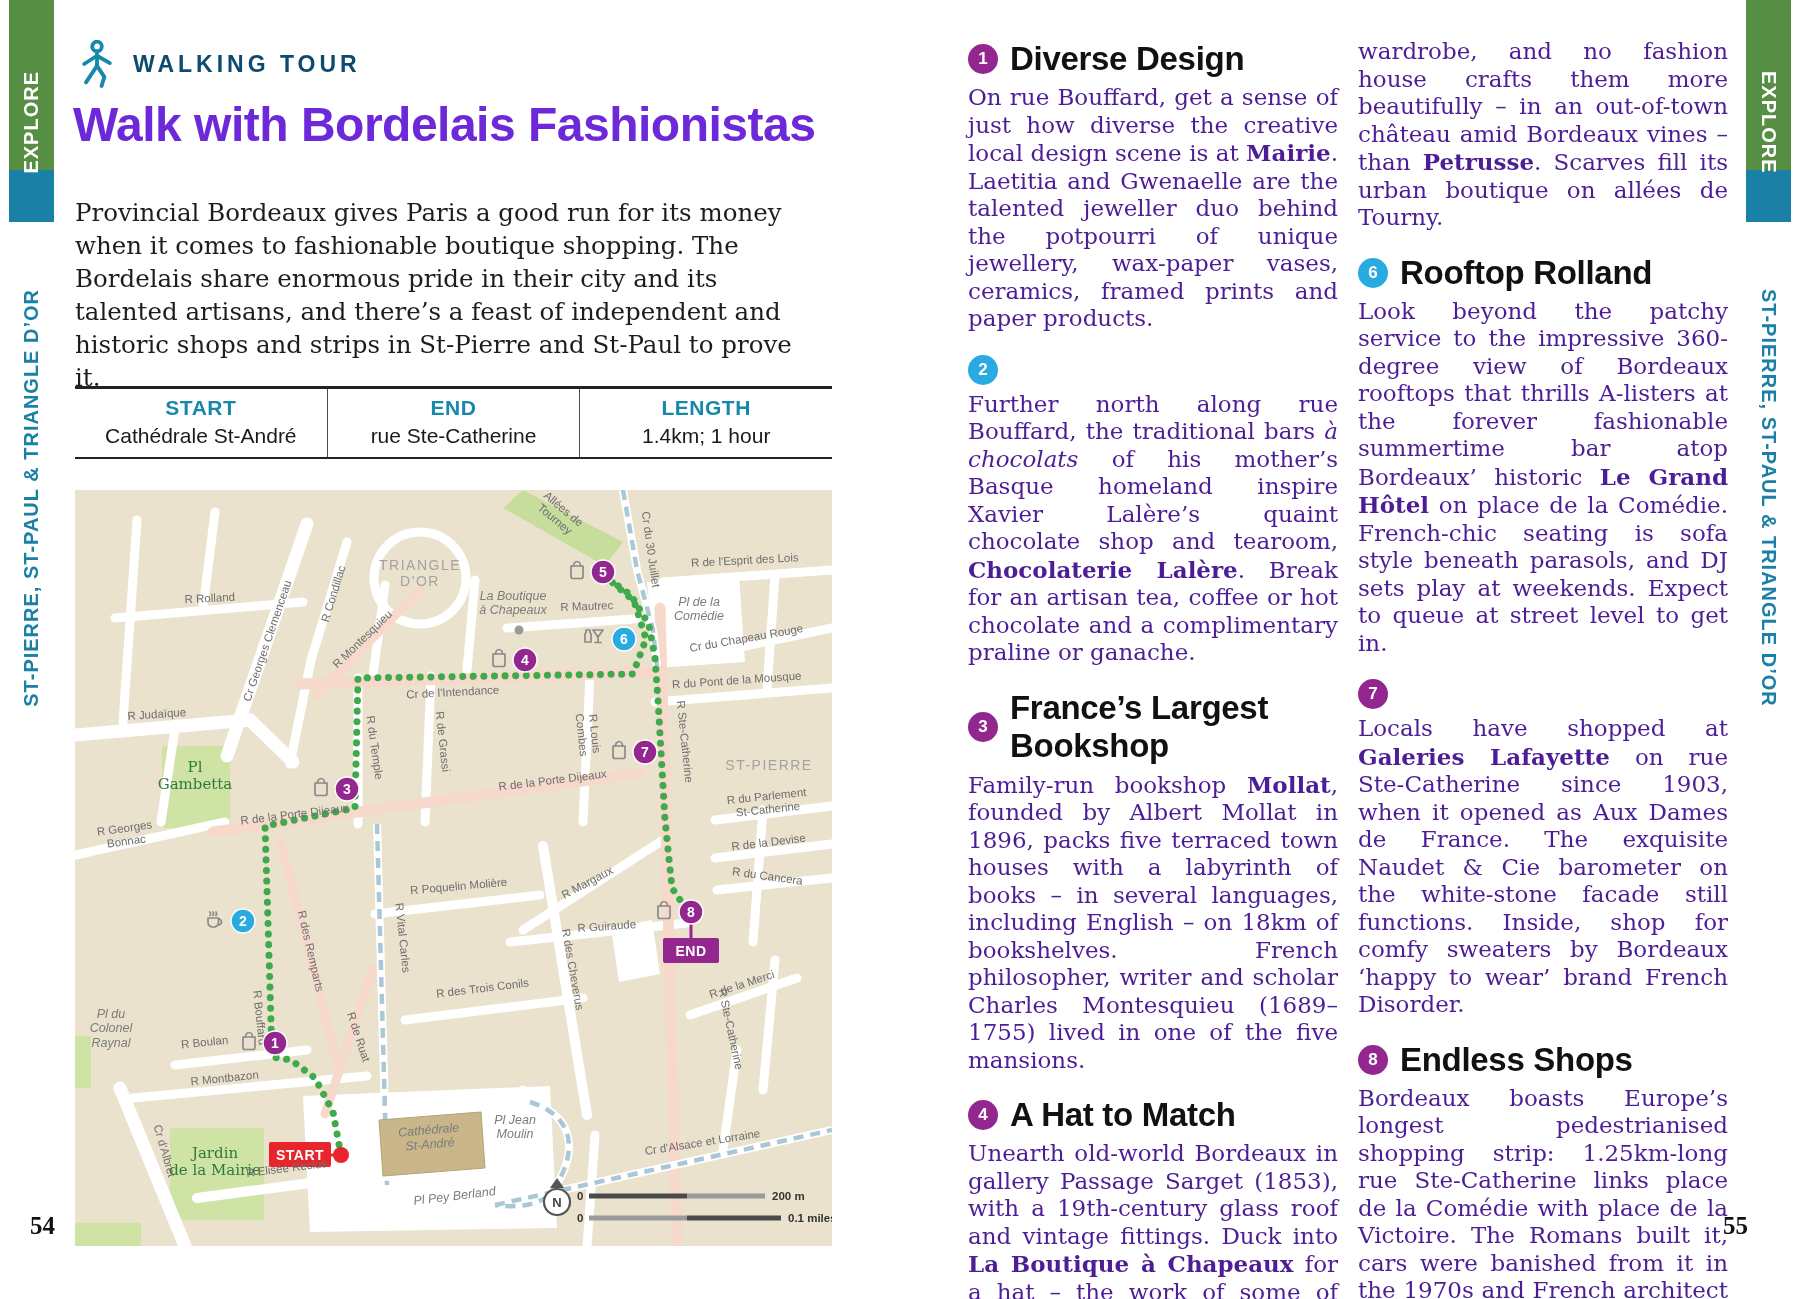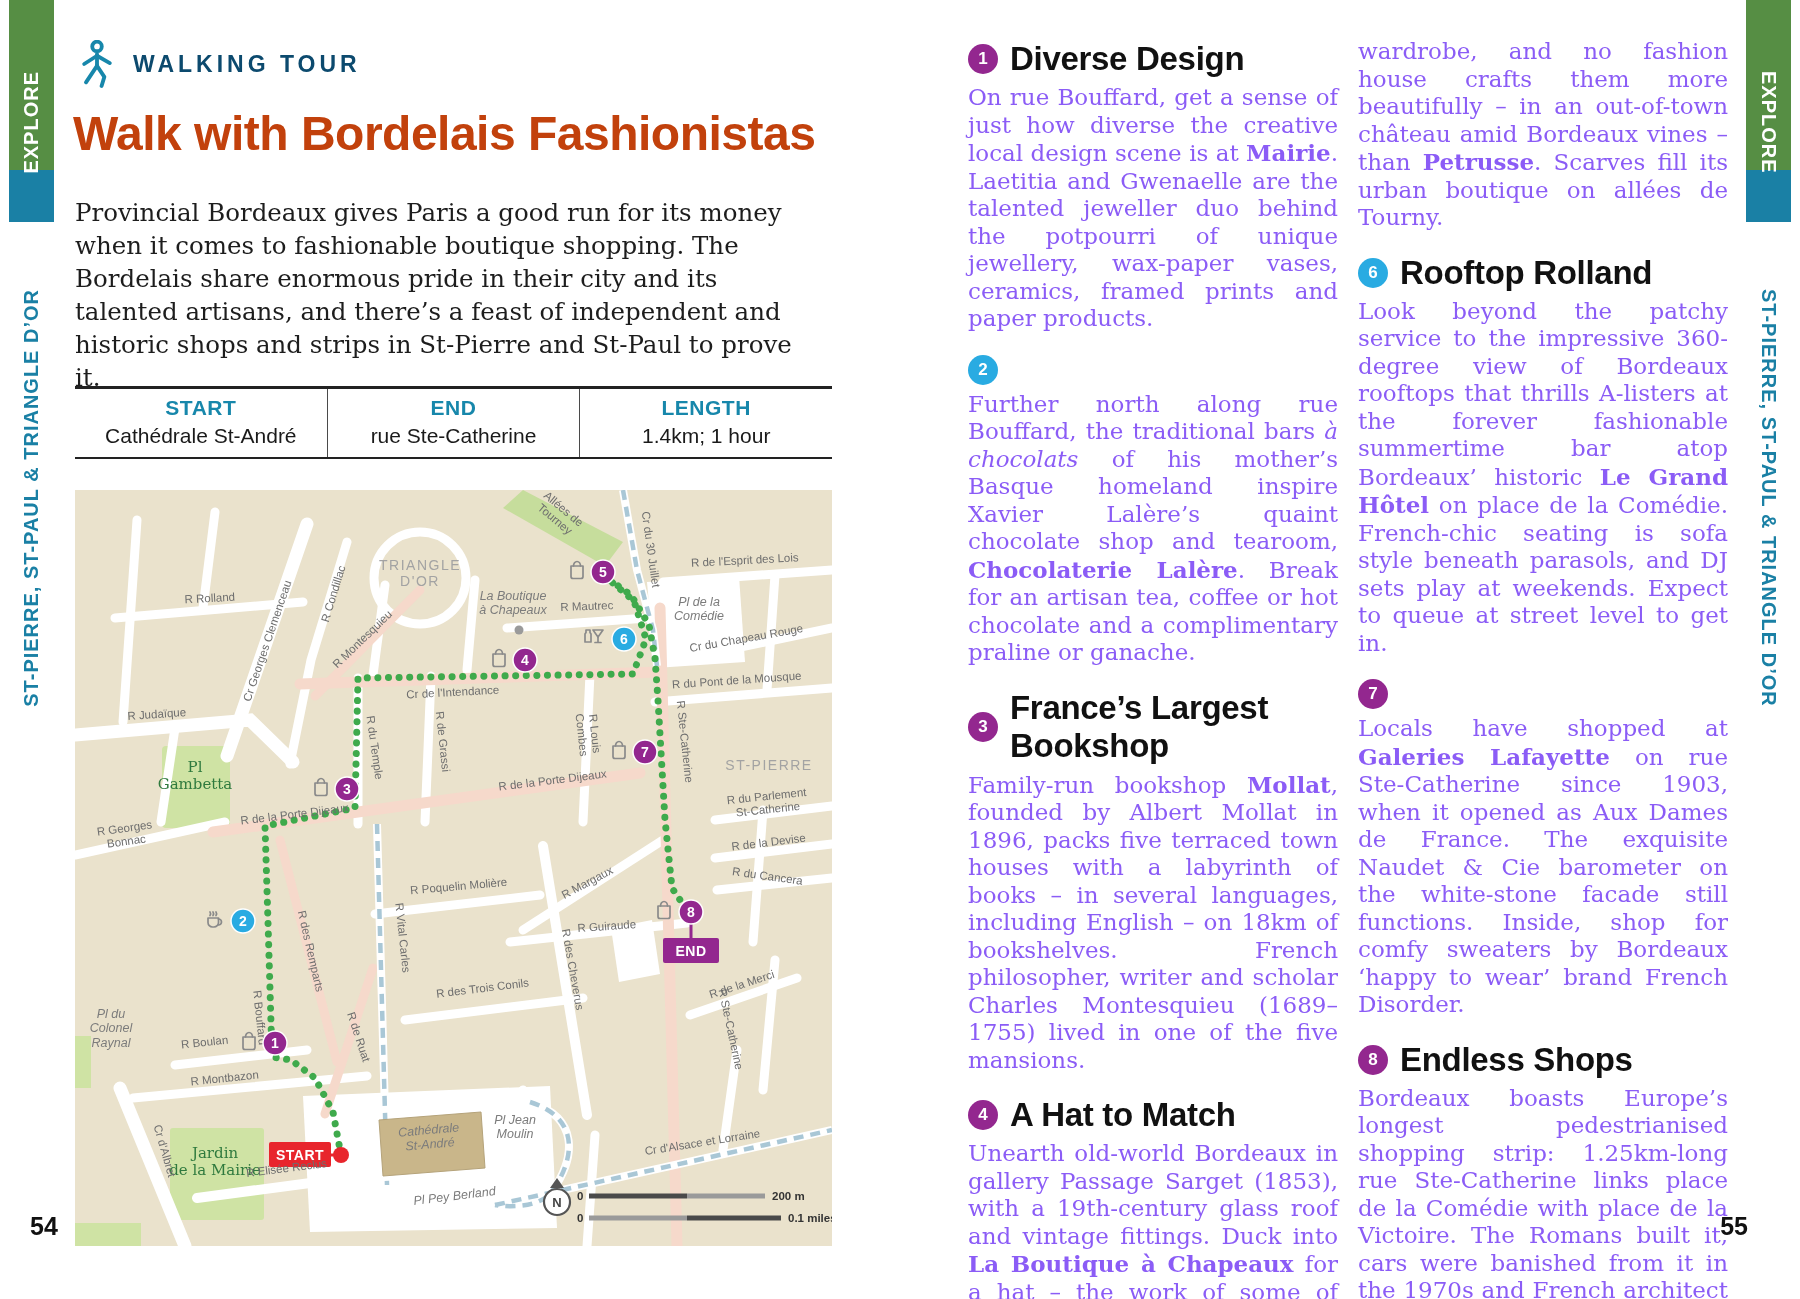--- a/index.html
+++ b/index.html
@@ -14,22 +14,22 @@
   .vtext span{font-weight:bold;letter-spacing:1px;white-space:nowrap;}
   .v-up span{writing-mode:vertical-rl;transform:rotate(180deg);}
   .v-down span{writing-mode:vertical-rl;}
   .explore-left{left:9px;top:75px;height:95px;} .explore-left span{color:#fff;font-size:20px;}
   .explore-right{right:9px;top:75px;height:95px;} .explore-right span{color:#fff;font-size:20px;}
   .sect-left{left:9px;top:248px;height:500px;} .sect-left span{color:#1a80a5;font-size:20px;}
   .sect-right{right:9px;top:248px;height:500px;} .sect-right span{color:#1a80a5;font-size:20px;}
   
   .kicker{position:absolute;left:75px;top:40px;display:flex;align-items:center;gap:14px;}
   .kicker .ktext{color:#0c4a6e;font-weight:bold;font-size:23px;letter-spacing:4px;}
-  .title{position:absolute;left:73px;top:108px;width:760px;font-size:48px;font-weight:bold;
-         letter-spacing:-0.5px;line-height:1.1;color:#c2410c;}
+  .title{position:absolute;left:73px;top:99px;width:760px;font-size:48px;font-weight:bold;
+         letter-spacing:-0.5px;line-height:1.1;color:#6d28d9;}
   .intro{position:absolute;left:75px;top:196px;width:748px;font-family:"DejaVu Serif",serif;
          font-size:24.5px;line-height:33px;color:#1d1d1d;}
   
   .ttable{position:absolute;left:75px;top:386px;width:757px;display:flex;
           border-top:3px solid #222;border-bottom:2px solid #222;}
   .tcol{flex:1;text-align:center;padding:7px 0 9px;}
   .tcol + .tcol{border-left:1px solid #4a4a4a;}
   .th{color:#1787ab;font-weight:bold;font-size:21px;letter-spacing:0.5px;}
   .tv{font-size:21px;margin-top:4px;color:#1a1a1a;}
   
@@ -45,24 +45,24 @@
   .north{font:bold 13px "Liberation Sans",sans-serif;fill:#444;text-anchor:middle;}
   
   .col{position:absolute;top:38px;width:370px;}
   #col1{left:968px;} #col2{left:1358px;}
   .shead{display:flex;align-items:center;gap:12px;margin:22px 0 6px;}
   .shead:first-child{margin-top:2px;}
   .badge{width:30px;height:30px;border-radius:50%;color:#fff;font-weight:bold;font-size:17px;
          display:inline-flex;align-items:center;justify-content:center;flex:0 0 30px;}
   .stitle{font-weight:bold;font-size:33px;letter-spacing:-0.3px;color:#111;}
   .sbody{font-family:"DejaVu Serif",serif;font-size:23px;line-height:27.5px;margin:0 0 4px;
-         text-align:justify;hyphens:auto;-webkit-hyphens:auto;color:#8b5cf6;}
+         text-align:justify;hyphens:auto;-webkit-hyphens:auto;color:#4c1d95;}
   .sbody b{font-weight:bold;} .sbody i{font-style:italic;}
   
-  .pageno{position:absolute;font-weight:bold;font-size:25px;color:#111;}
+  .pageno{position:absolute;font-weight:bold;font-size:25px;color:#111;font-family:Liberation Serif, serif;}
   .pn-left{left:30px;top:1212px;} .pn-right{right:52px;top:1212px;}
 </style>
 </head>
 <body>
 
 <div class="strip green strip-left"></div>
 <div class="strip teal strip-left"></div>
 <div class="vtext v-up explore-left">
     <span>EXPLORE</span>
   </div>

